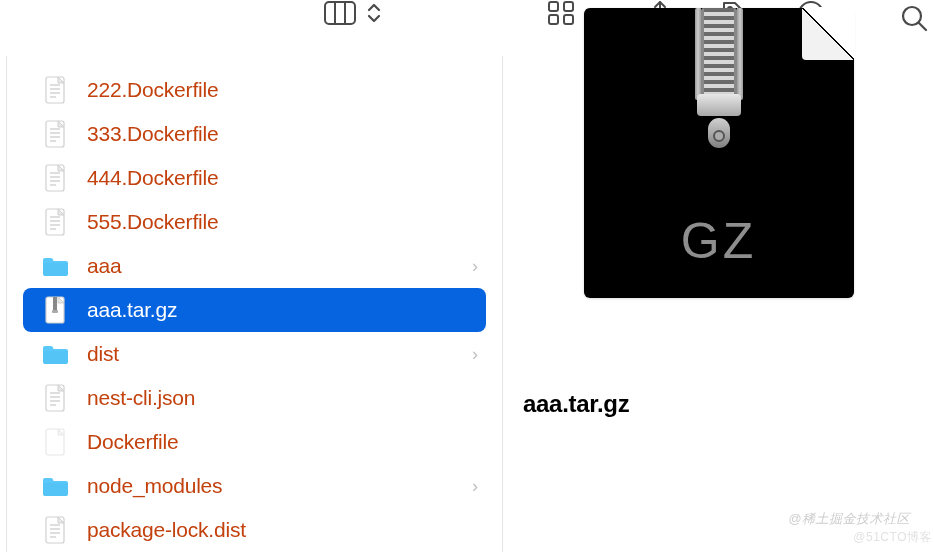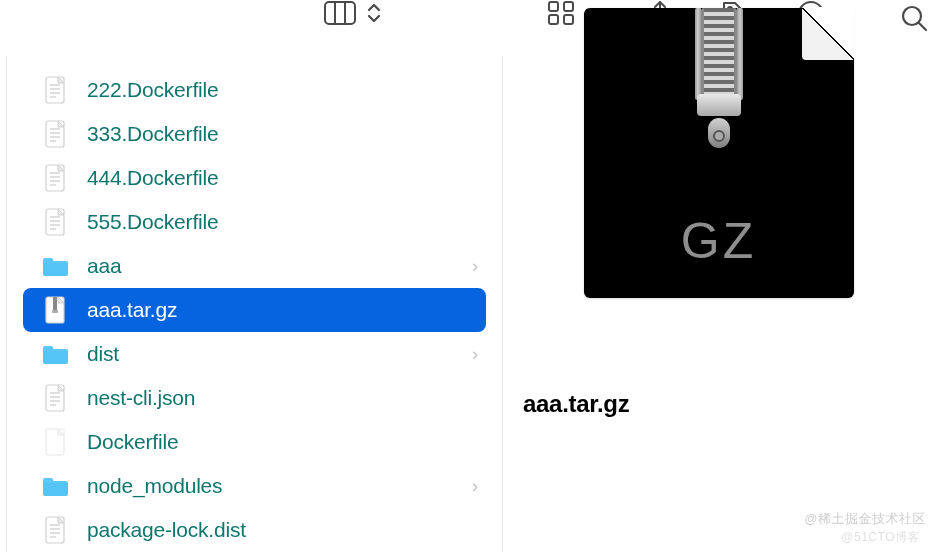--- a/index.html
+++ b/index.html
@@ -79,21 +79,21 @@
     .file-icon {
       width: 28px;
       height: 28px;
       flex-shrink: 0;
       display: flex;
       align-items: center;
       justify-content: center;
     }
     .file-name {
       font-size: 21px;
-      color: #0f766e;
+      color: #c2410c;
       font-weight: 400;
       letter-spacing: -0.2px;
     }
     .chevron {
       position: absolute;
       right: 24px;
       color: #c0c0c3;
       font-size: 18px;
       font-weight: 300;
     }
@@ -230,29 +230,30 @@
       bottom: -10px;
     }
     .detail-section {
       font-size: 20px;
       font-weight: 700;
       color: #000;
       margin-top: 22px;
     }
     .watermark {
       position: absolute;
-      right: 8px;
+      right: 24px;
       bottom: 24px;
       font-size: 13px;
       color: rgba(120,120,120,0.38);
       letter-spacing: 0.5px;
+      font-style: italic;
     }
     .watermark2 {
       position: absolute;
-      right: 14px;
+      right: 2px;
       bottom: 6px;
       font-size: 12px;
       color: rgba(120,120,120,0.22);
       letter-spacing: 0.5px;
     }
     
     .doc-icon-svg {
       width: 24px;
       height: 28px;
     }

